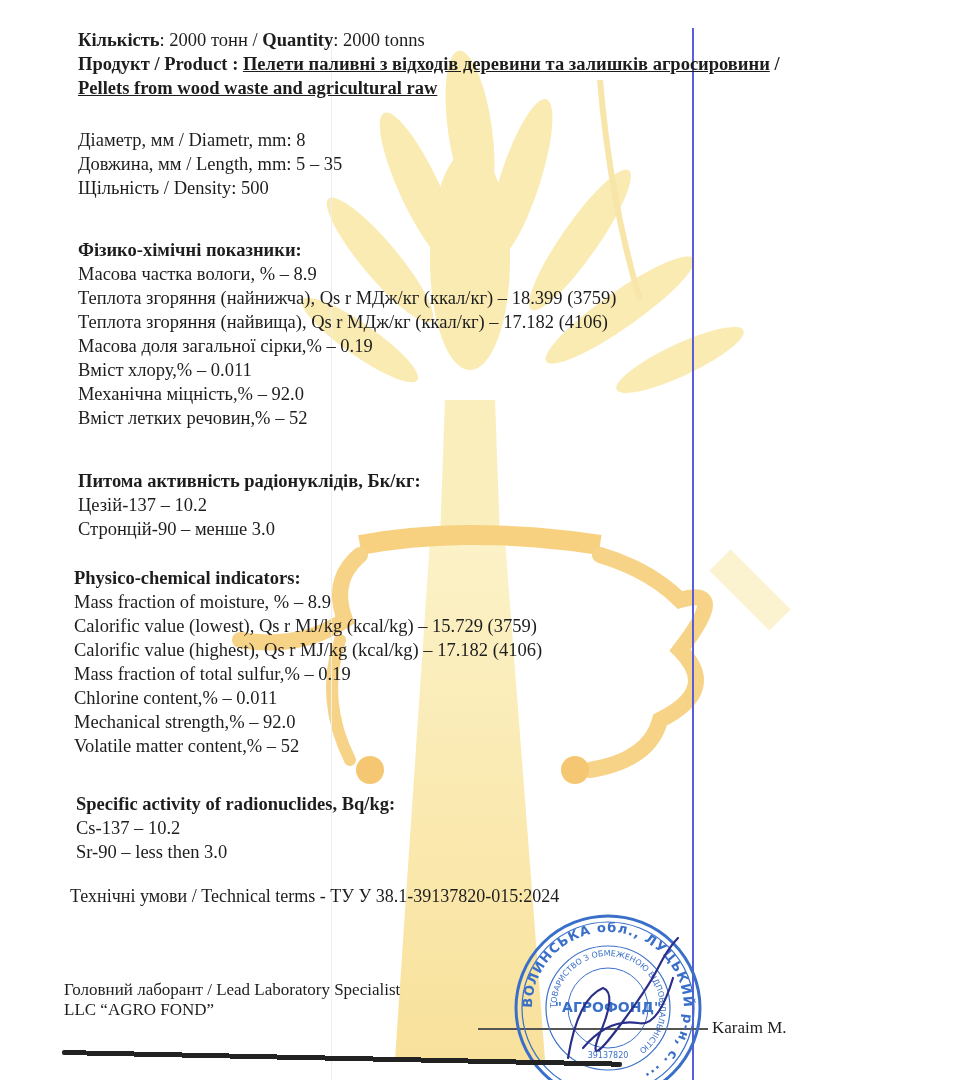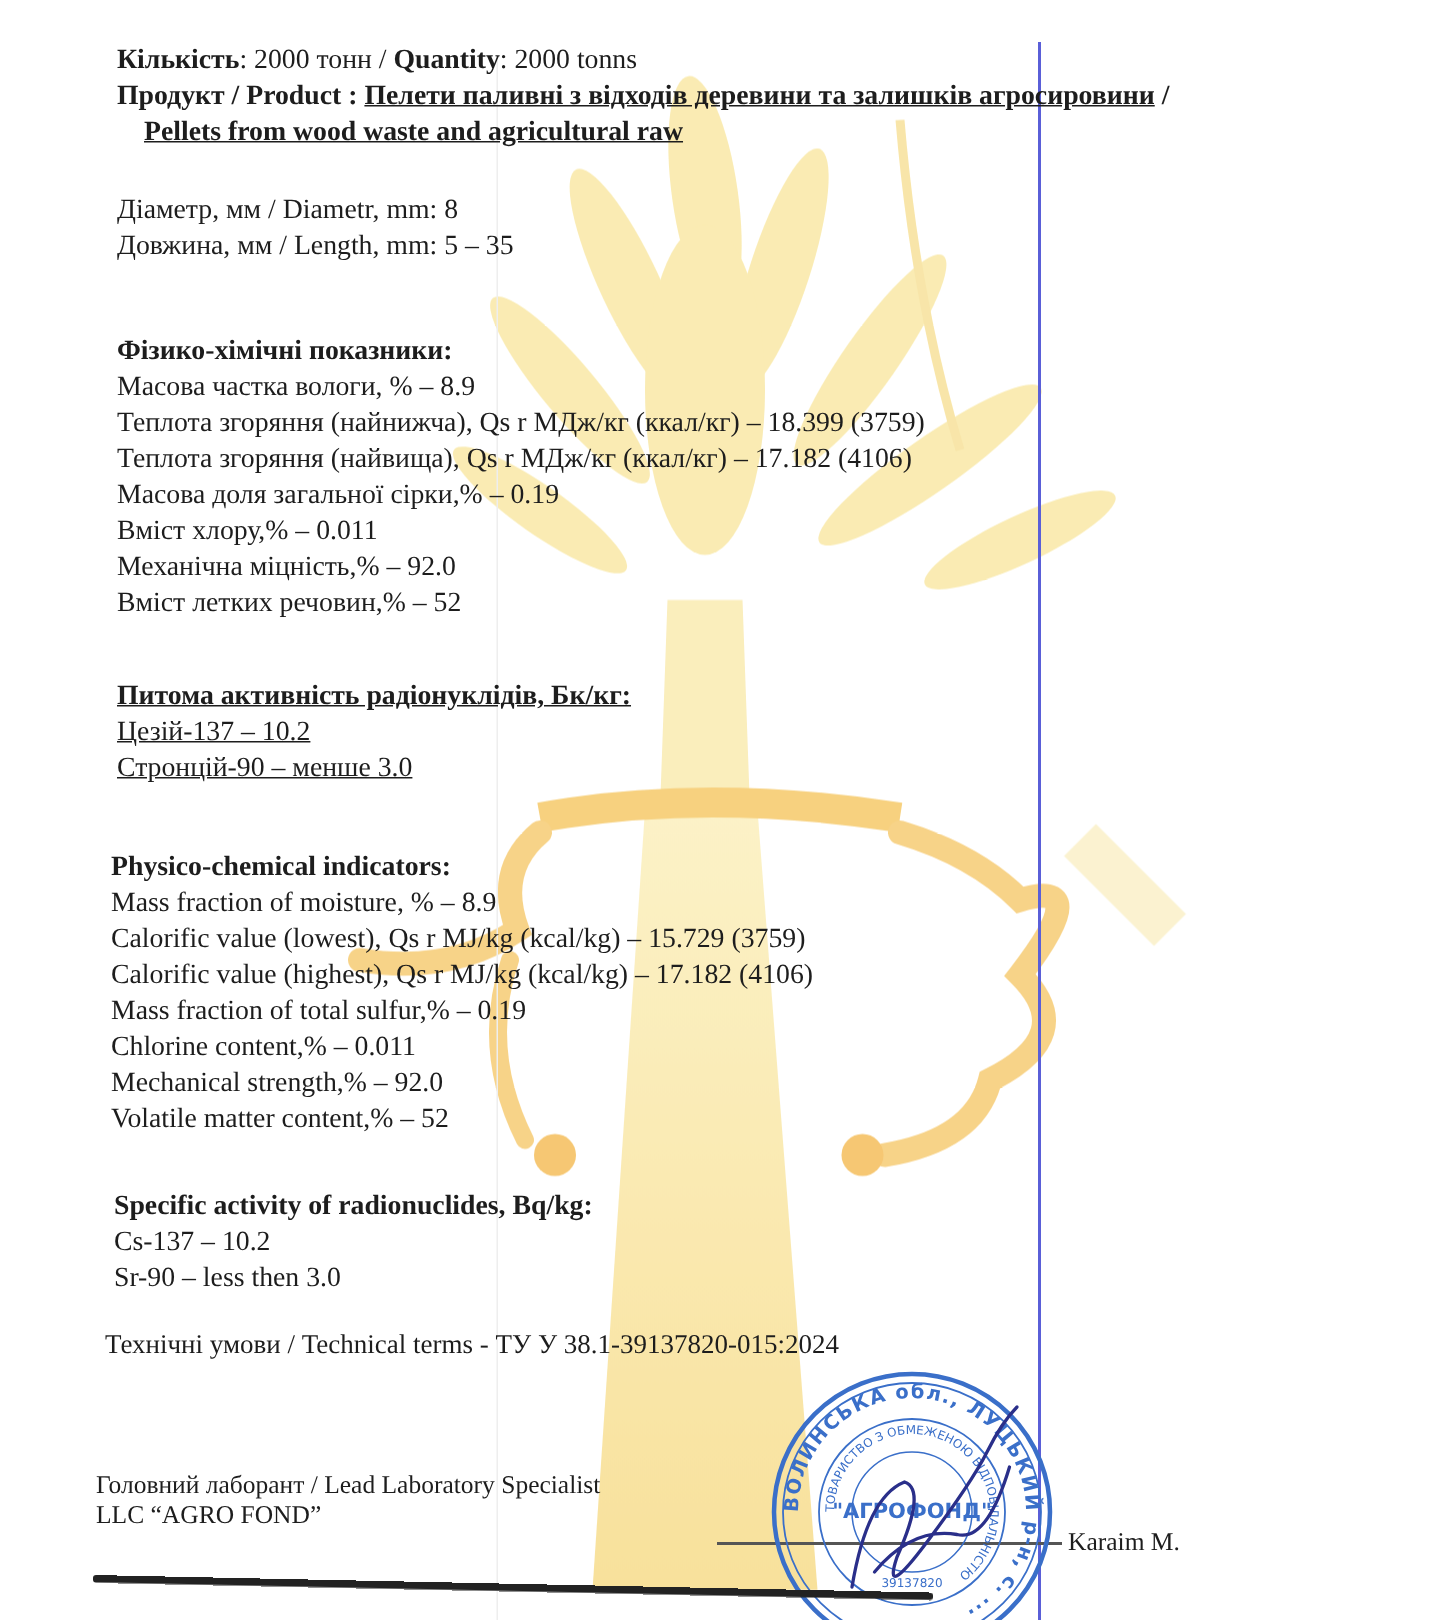--- a/index.html
+++ b/index.html
@@ -61,41 +61,42 @@
 <div class="faint-vline"></div>
 <div class="vline"></div>
 
 <div class="blk" style="top:28px;">
   <b>Кількість</b><span>: 2000 тонн / </span><b>Quantity</b><span>: 2000 tonns</span>
 </div>
 <div class="blk" style="top:52px;">
   <b>Продукт / Product :</b>
   <span class="u">Пелети паливні з відходів деревини та залишків агросировини</span><b> /</b>
 </div>
-<div class="blk" style="top:76px;margin-left:18px;">
+<div class="blk" style="top:76px;">
   <span class="u">Pellets from wood waste and agricultural raw</span>
 </div>
 
 <div class="blk" style="top:128px;">
   <div>Діаметр, мм / Diametr, mm: 8</div>
   <div>Довжина, мм / Length, mm: 5 – 35</div>
+  <div>Щільність / Density: 500</div>
 </div>
 
-<div class="blk" style="top:222px;">
+<div class="blk" style="top:238px;">
   <div class="bold">Фізико-хімічні показники:</div>
   <div>Масова частка вологи, % – 8.9</div>
   <div>Теплота згоряння  (найнижча), Qs r МДж/кг (ккал/кг) – 18.399 (3759)</div>
   <div>Теплота згоряння  (найвища), Qs r МДж/кг (ккал/кг) – 17.182 (4106)</div>
   <div>Масова доля загальної сірки,% – 0.19</div>
   <div>Вміст хлору,% – 0.011</div>
   <div>Механічна міцність,% – 92.0</div>
   <div>Вміст летких речовин,% – 52</div>
 </div>
 
-<div class="blk" style="top:452px;text-decoration:underline;">
+<div class="blk" style="top:469px;">
   <div class="bold">Питома активність радіонуклідів, Бк/кг:</div>
   <div>Цезій-137 – 10.2</div>
   <div>Стронцій-90 – менше 3.0</div>
 </div>
 
 <div class="blk eng" style="top:566px;">
   <div class="bold">Physico-chemical indicators:</div>
   <div>Mass fraction of moisture, % – 8.9</div>
   <div>Calorific value (lowest), Qs r MJ/kg (kcal/kg) – 15.729 (3759)</div>
   <div>Calorific value (highest), Qs r MJ/kg (kcal/kg) – 17.182 (4106)</div>

